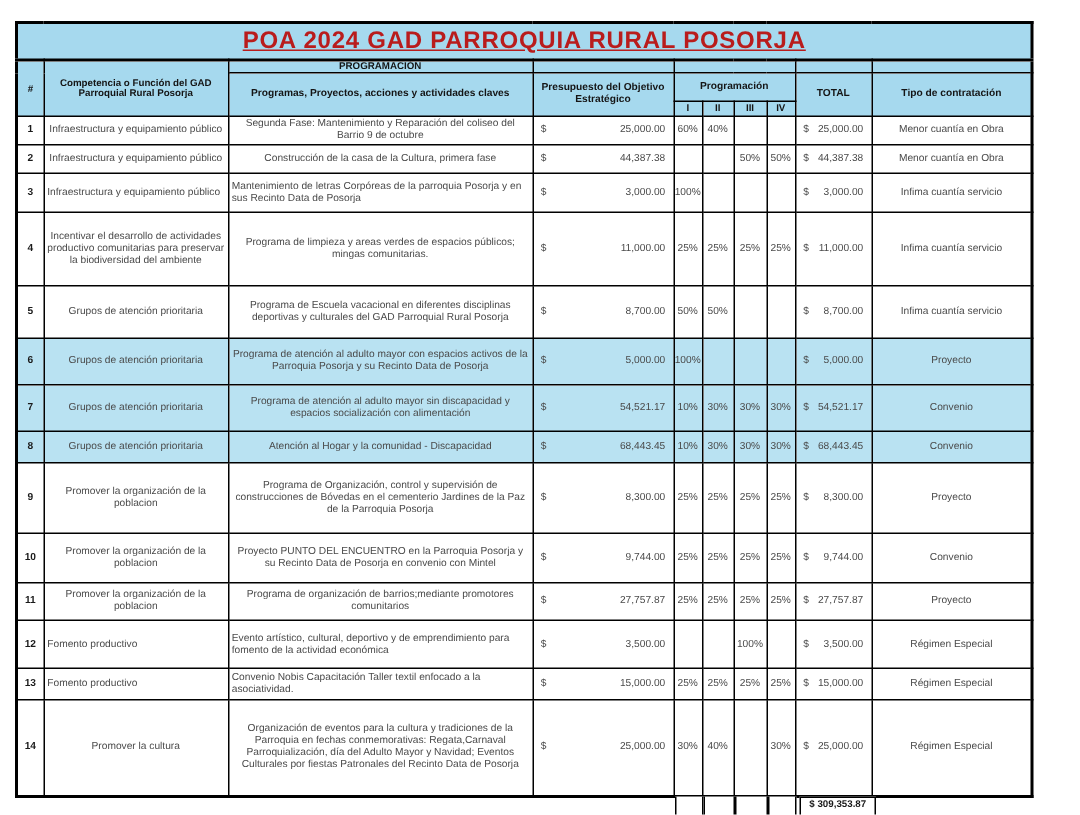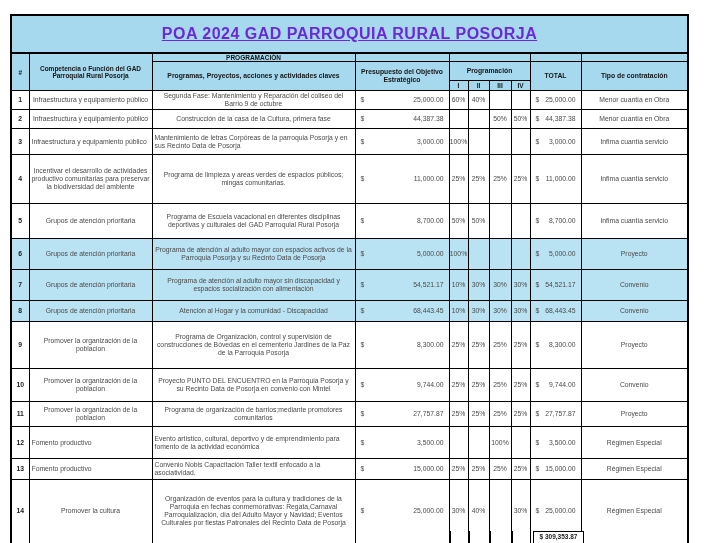--- a/index.html
+++ b/index.html
@@ -9,22 +9,22 @@
     --bd:#000;
   }
   *{box-sizing:border-box;margin:0;padding:0;}
   html,body{width:720px;height:543px;overflow:hidden;background:#fff;
     font-family:"Liberation Sans", sans-serif;position:relative;}
   .poa-table{position:absolute;left:10px;top:14px;border-collapse:collapse;
     table-layout:fixed;border:2px solid var(--bd);background:#fff;}
   .poa-table th,.poa-table td{border:1px solid var(--bd);overflow:hidden;
     vertical-align:middle;}
   
-  .title-row th{background:var(--blue);height:38px;text-align:center;
-    font-size:16px;font-weight:bold;color:#6d28d9;text-decoration:underline;
+  .title-row th{background:var(--blue);height:25px;text-align:center;
+    font-size:16px;font-weight:bold;color:#b91c1c;text-decoration:underline;
     letter-spacing:.5px;border-bottom:2px solid var(--bd);}
   
   thead th{background:var(--blue);color:#151515;font-weight:bold;
     font-size:6.8px;line-height:8px;text-align:center;padding:1px 2px;}
   .h1{height:8px;}
   .h1 th{font-size:6.5px;line-height:7px;padding:0;}
   .h2{height:19px;}
   .h3{height:10px;}
   .h3 th{font-size:6.5px;padding:0;}
   

